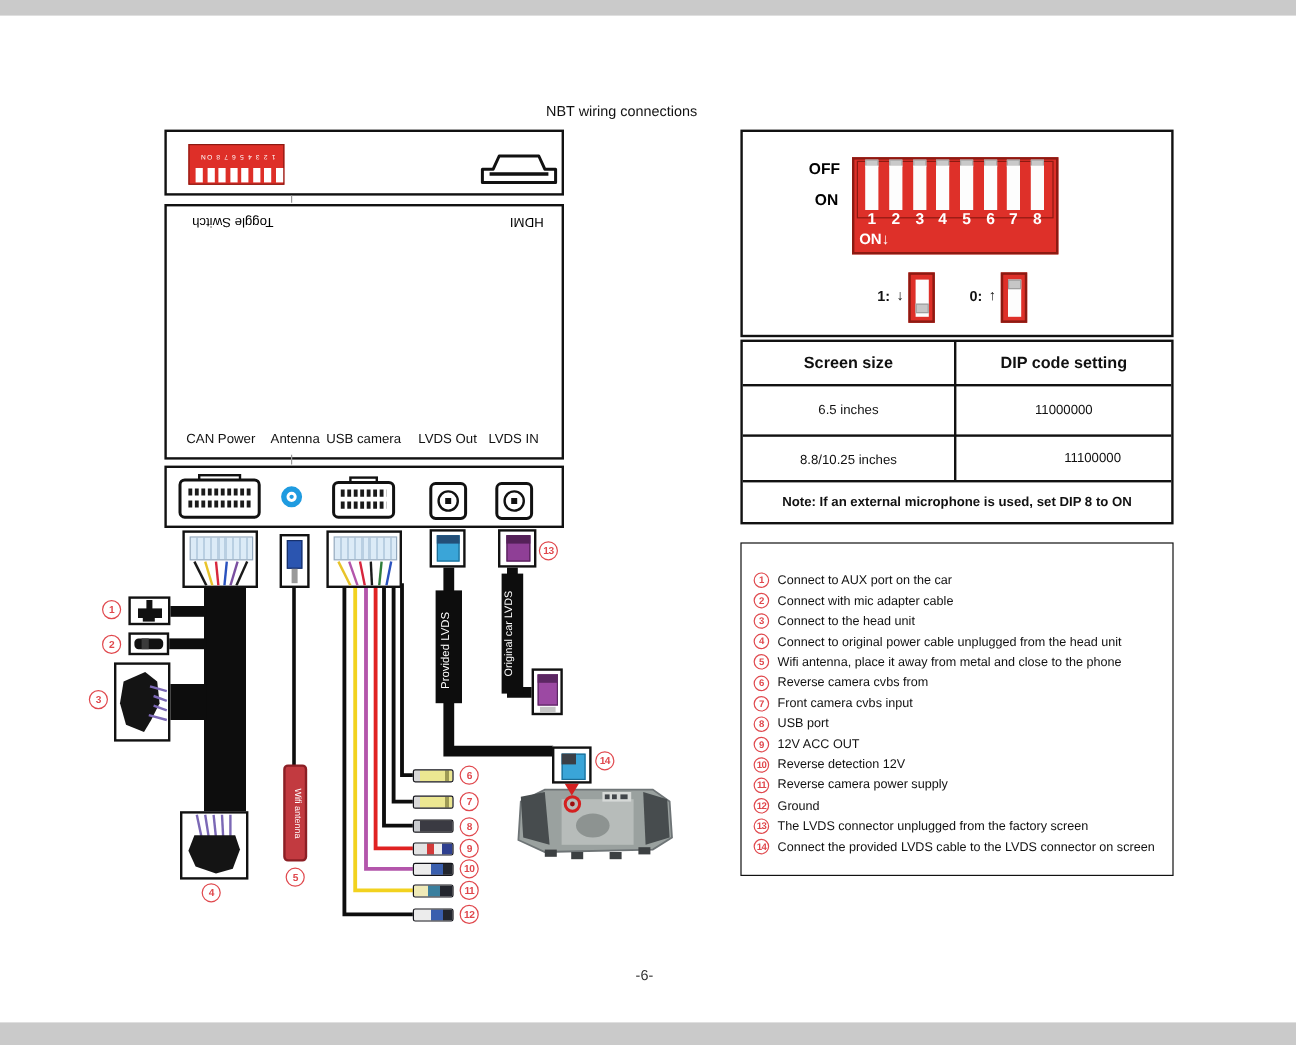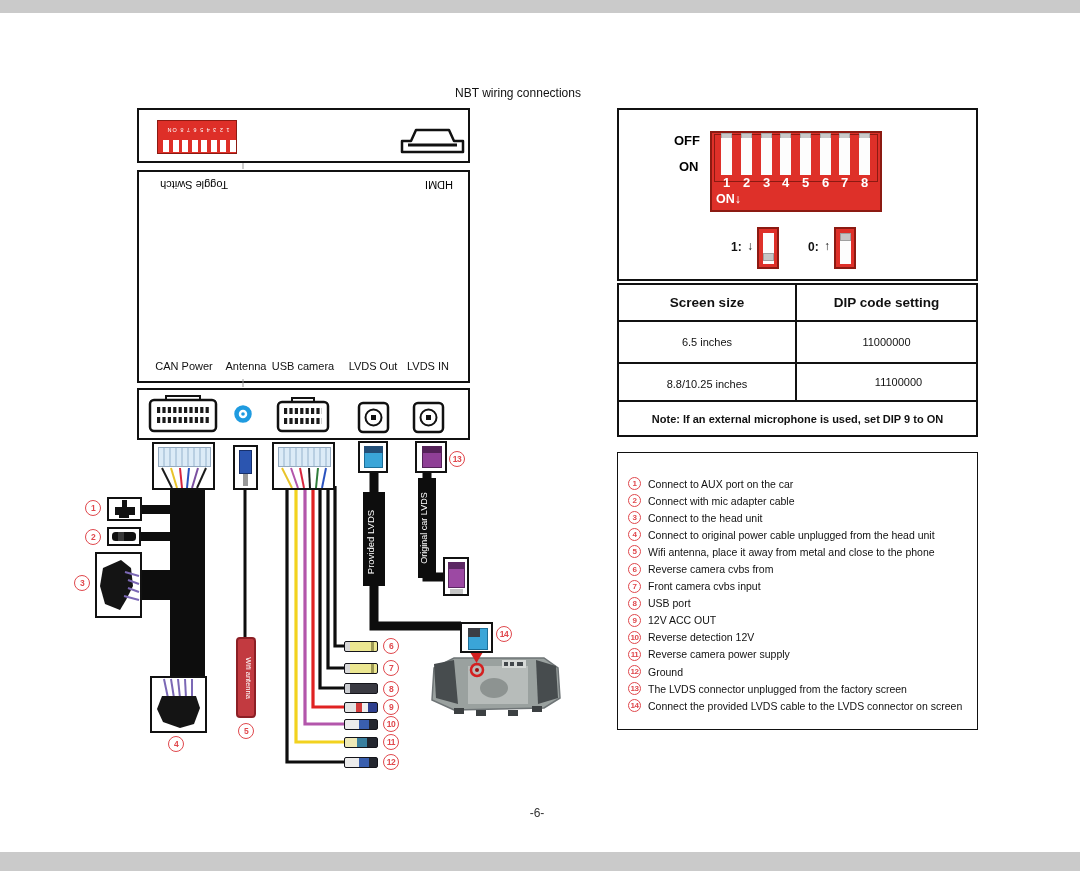--- a/index.html
+++ b/index.html
@@ -332,22 +332,22 @@
   <div class="box" style="left:617px;top:283px;width:361px;height:154px;">
     <div class="tline" style="left:0;top:35px;width:357px;height:2px;"></div>
     <div class="tline" style="left:0;top:77px;width:357px;height:2px;"></div>
     <div class="tline" style="left:0;top:115px;width:357px;height:2px;"></div>
     <div class="tline" style="left:176px;top:0;width:2px;height:115px;"></div>
     <div class="tcell thead" style="left:178px;top:0;width:179px;height:35px;">DIP code setting</div>
     <div class="tcell thead" style="left:0;top:0;width:176px;height:35px;">Screen size</div>
     <div class="tcell tval" style="left:0;top:37px;width:176px;height:40px;">6.5 inches</div>
     <div class="tcell tval" style="left:178px;top:37px;width:179px;height:40px;border-radius:11px;">11000000</div>
     <div class="tcell tval" style="left:0;top:81px;width:176px;height:36px;">8.8/10.25 inches</div>
-    <div class="tcell tval" style="left:172px;top:79px;width:215px;height:36px;text-align:center;">11100000</div>
-    <div class="tcell" style="left:0;top:117px;width:357px;height:33px;font-size:11px;font-weight:bold;">Note: If an external microphone is used, set DIP 9 to ON</div>
+    <div class="tcell tval" style="left:184px;top:79px;width:215px;height:36px;text-align:center;">11100000</div>
+    <div class="tcell" style="left:0;top:117px;width:357px;height:33px;font-size:11px;font-weight:bold;">Note: If an external microphone is used, set DIP 8 to ON</div>
   </div>
 
   <div class="legend">
     <div class="lg-item">
         <span class="circ s">1</span>
         <span class="lg-text">Connect to AUX port on the car</span>
       </div>
     <div class="lg-item">
         <span class="circ s">2</span>
         <span class="lg-text">Connect with mic adapter cable</span>

